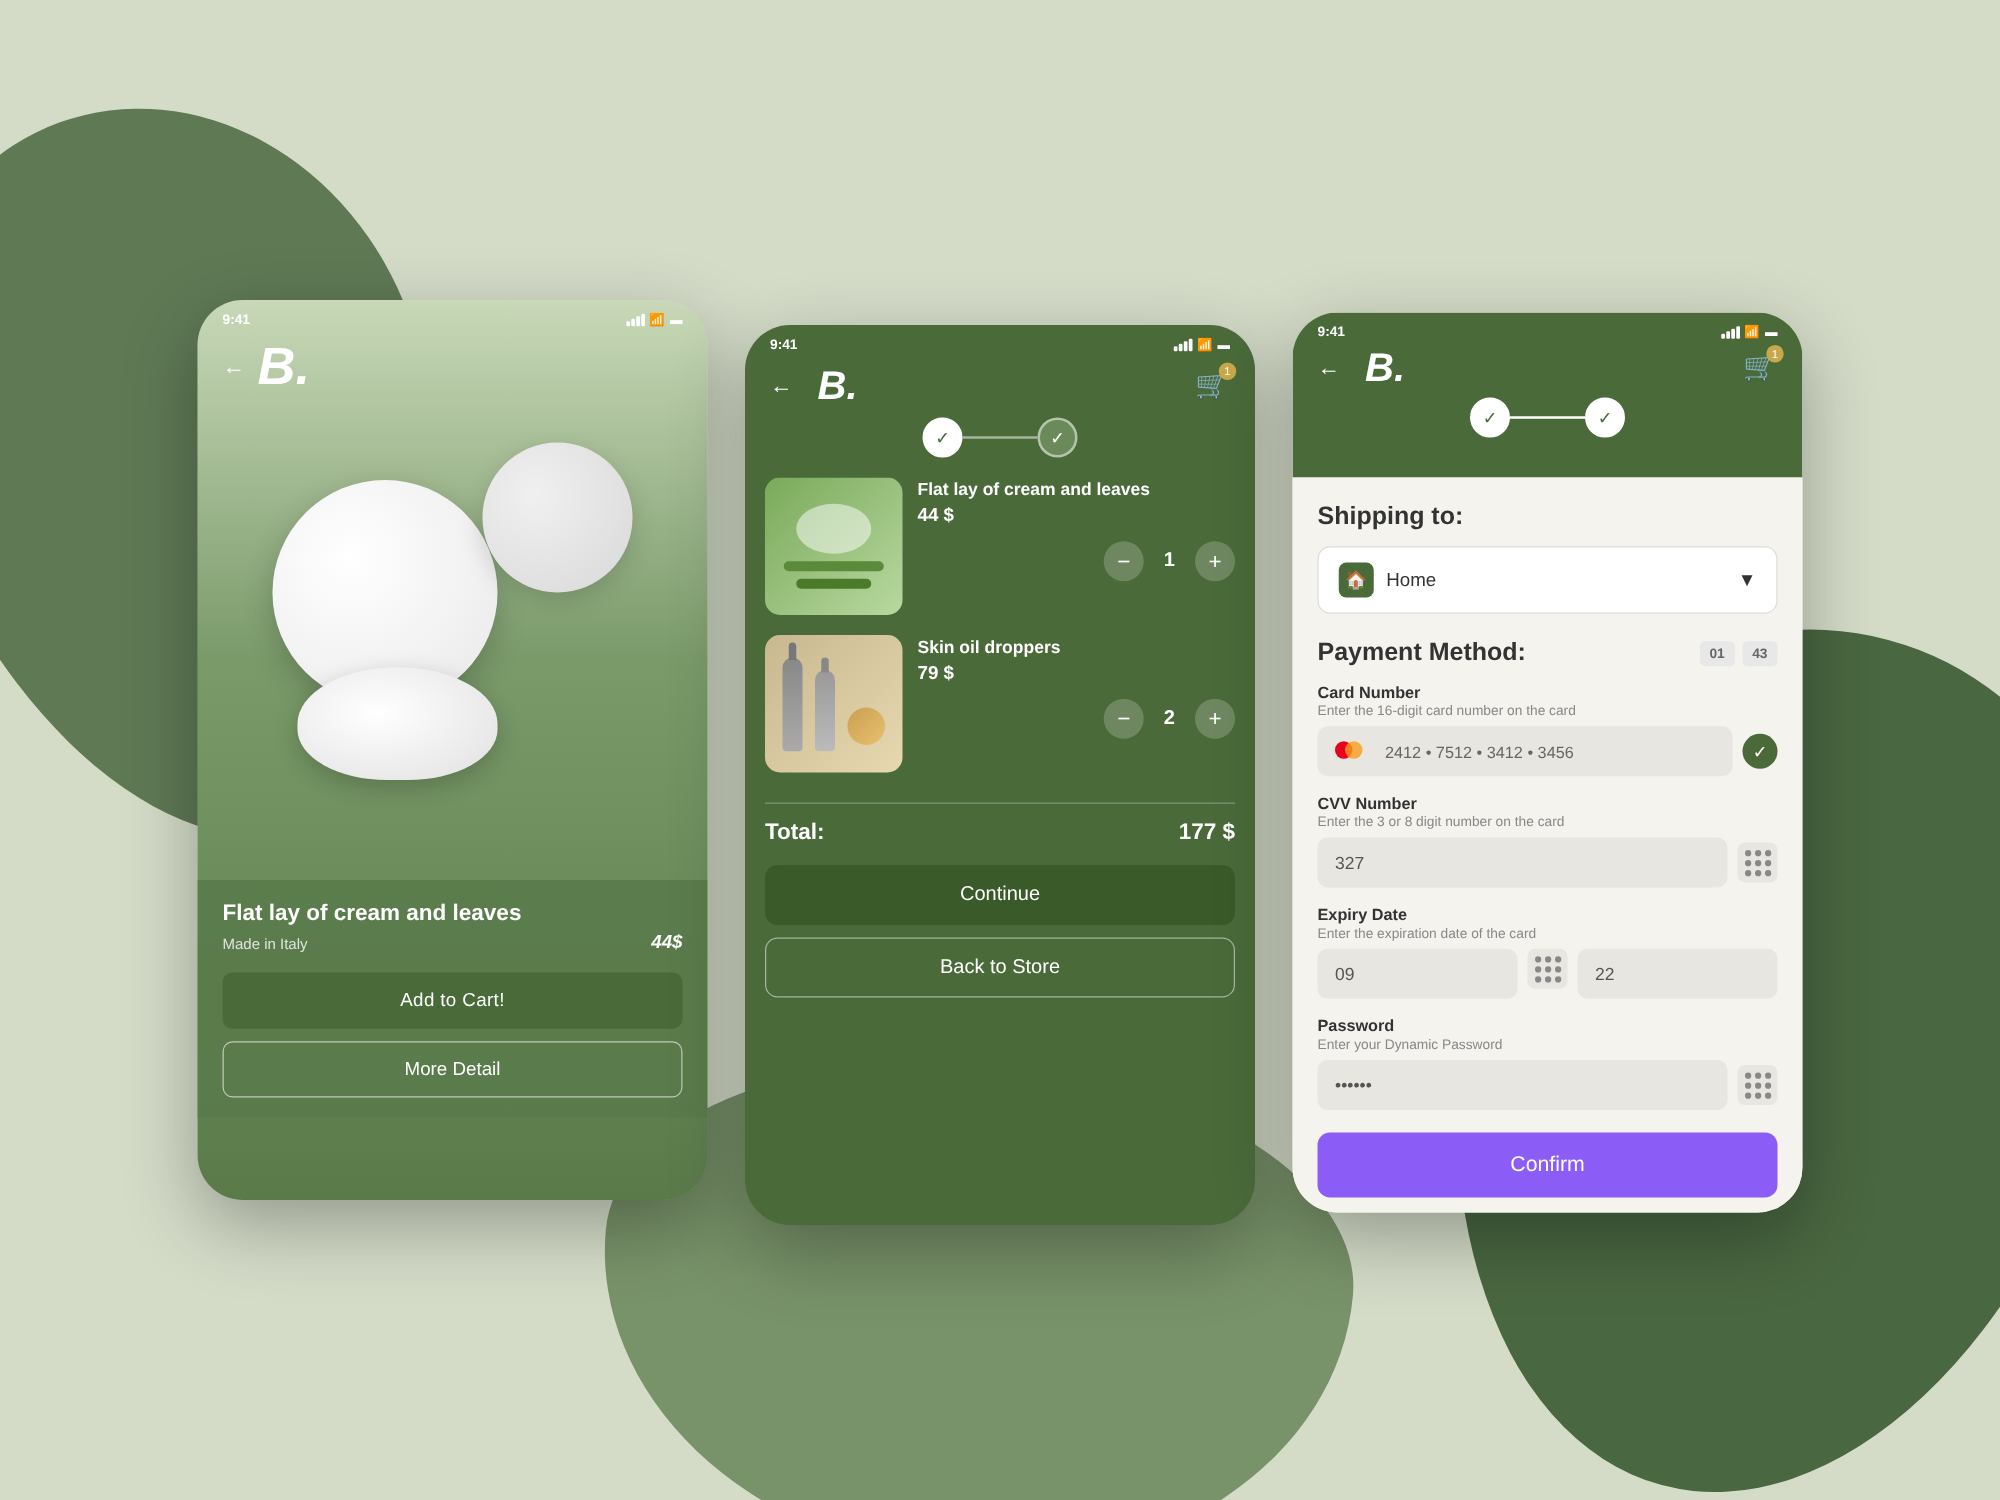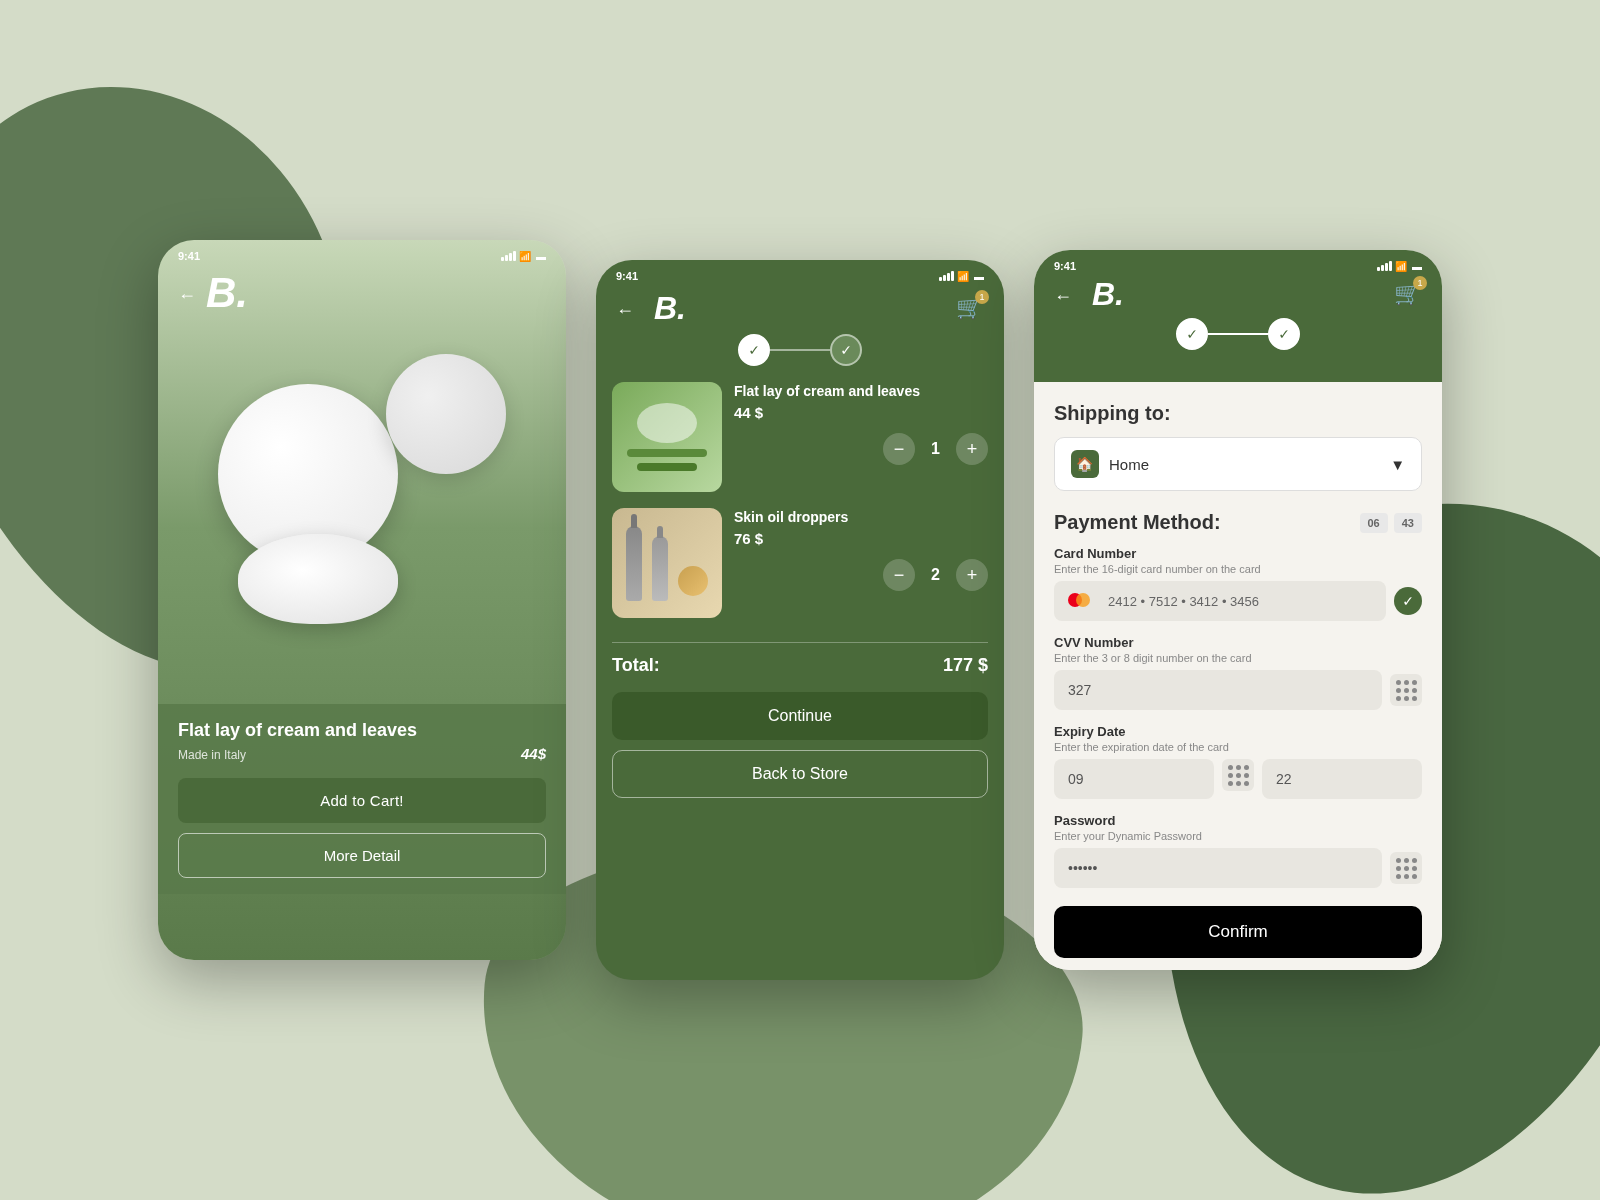--- a/index.html
+++ b/index.html
@@ -559,21 +559,21 @@
       display: flex;
       gap: 8px;
     }
     .two-col-row .field-input {
       flex: 1;
       align-items: center;
     }
 
     .btn-confirm {
       width: 100%;
-      background: #000000;
+      background: #8b5cf6;
       color: white;
       border: none;
       border-radius: 10px;
       padding: 16px;
       font-size: 17px;
       cursor: pointer;
       margin-top: 4px;
     }
   </style>
 </head>
@@ -679,21 +679,21 @@
               <div style="position:absolute;top:-12px;left:50%;transform:translateX(-50%);width:6px;height:14px;background:#777;border-radius:3px 3px 0 0"></div>
             </div>
             <div style="width:16px;height:65px;background:linear-gradient(180deg,#999 0%,#bbb 100%);border-radius:8px 8px 3px 3px;position:relative">
               <div style="position:absolute;top:-10px;left:50%;transform:translateX(-50%);width:6px;height:12px;background:#888;border-radius:3px 3px 0 0"></div>
             </div>
             <div style="width:30px;height:30px;background:linear-gradient(135deg,#c8a050,#e8c070);border-radius:50%;margin-bottom:5px"></div>
           </div>
         </div>
         <div class="cart-item-details">
           <div class="cart-item-name">Skin oil droppers</div>
-          <div class="cart-item-price">76 $</div>
+          <div class="cart-item-price">79 $</div>
           <div class="qty-control">
             <button class="qty-btn">−</button>
             <span class="qty-num">2</span>
             <button class="qty-btn">+</button>
           </div>
         </div>
       </div>
     </div>
 
     <div class="cart-divider"></div>
@@ -747,21 +747,21 @@
         <div class="shipping-select-left">
           <div class="home-icon-box">🏠</div>
           <span>Home</span>
         </div>
         <span>▼</span>
       </div>
 
       <div class="payment-title">
         <span>Payment Method:</span>
         <div class="card-chips">
-          <div class="card-chip">06</div>
+          <div class="card-chip">01</div>
           <div class="card-chip">43</div>
         </div>
       </div>
 
       
       <div class="form-field">
         <div class="field-label">Card Number</div>
         <div class="field-hint">Enter the 16-digit card number on the card</div>
         <div class="field-input-row">
           <div class="field-input" style="cursor:text">

